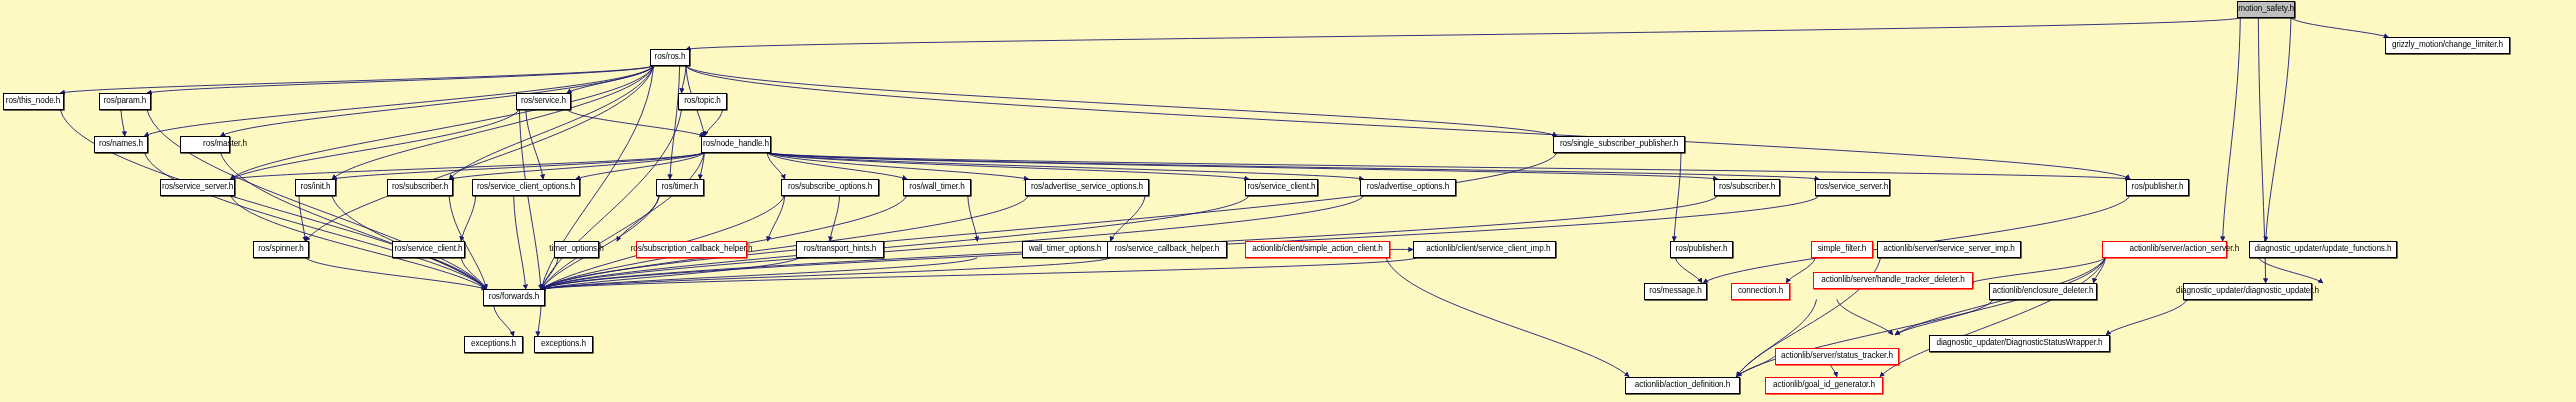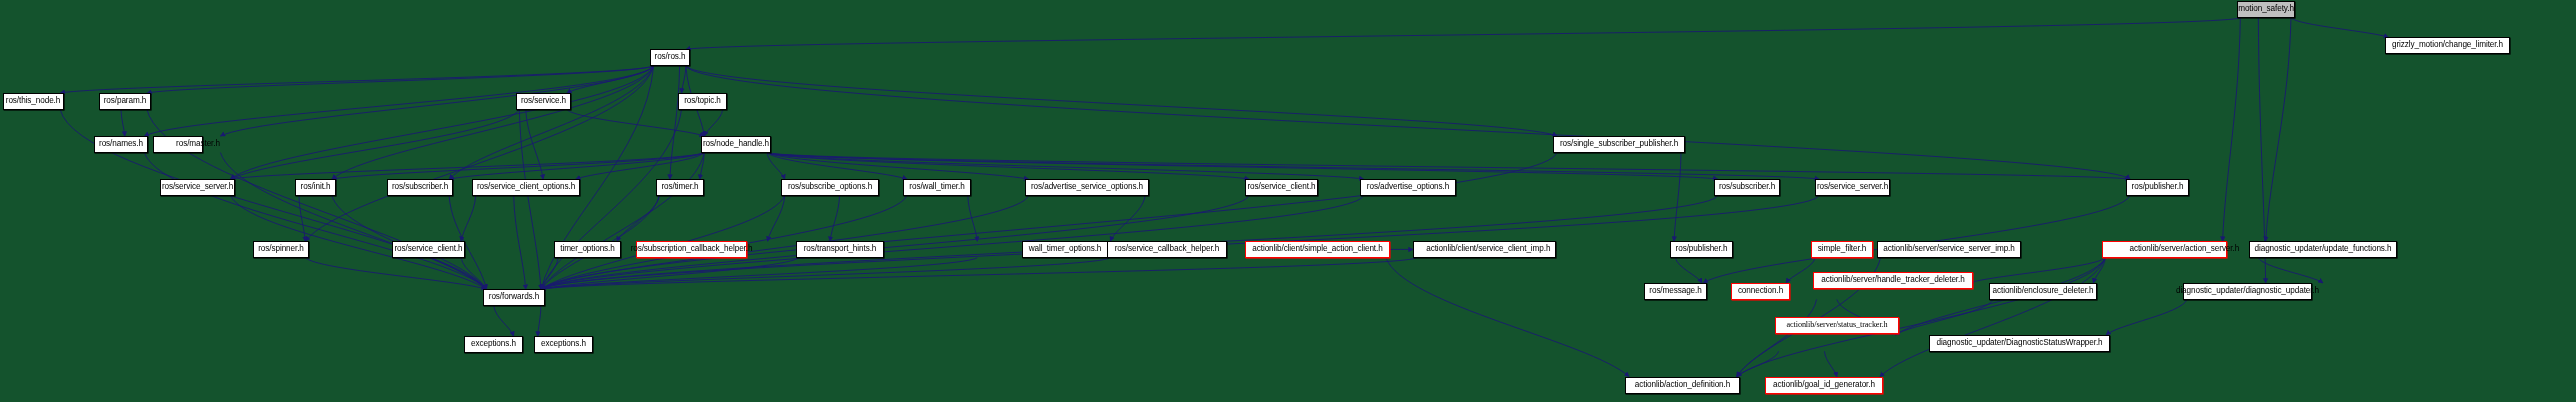--- a/index.html
+++ b/index.html
@@ -4,21 +4,21 @@
 <style>
   html, body {
     margin: 0;
     padding: 0;
     background: #ffffff;
   }
   #graph {
     position: relative;
     width: 2576px;
     height: 402px;
-    background: #14532d;
+    background: #fef9c3;
     font-family: "Liberation Sans", sans-serif;
     overflow: hidden;
   }
   #edges {
     position: absolute;
     left: 0;
     top: 0;
     width: 2576px;
     height: 402px;
     pointer-events: none;
@@ -177,21 +177,21 @@
       </div>
       <div class="node" style="left: 516px; top: 93px; width: 55px;">
         <span class="label">ros/service.h</span>
       </div>
       <div class="node" style="left: 678px; top: 93px; width: 49px;">
         <span class="label">ros/topic.h</span>
       </div>
       <div class="node" style="left: 94px; top: 136px; width: 54px;">
         <span class="label">ros/names.h</span>
       </div>
-      <div class="node" style="left: 153px; top: 136px; width: 33px; padding-left: 44px;">
+      <div class="node" style="left: 180px; top: 136px; width: 33px; padding-left: 44px;">
         <span class="label">ros/master.h</span>
       </div>
       <div class="node" style="left: 701px; top: 136px; width: 70px;">
         <span class="label">ros/node_handle.h</span>
       </div>
       <div class="node" style="left: 1553px; top: 136px; width: 132px;">
         <span class="label">ros/single_subscriber_publisher.h</span>
       </div>
       <div class="node" style="left: 160px; top: 179px; width: 75px;">
         <span class="label">ros/service_server.h</span>
@@ -231,21 +231,21 @@
       </div>
       <div class="node" style="left: 2126px; top: 179px; width: 63px;">
         <span class="label">ros/publisher.h</span>
       </div>
       <div class="node" style="left: 253px; top: 241px; width: 56px;">
         <span class="label">ros/spinner.h</span>
       </div>
       <div class="node" style="left: 392px; top: 241px; width: 73px;">
         <span class="label">ros/service_client.h</span>
       </div>
-      <div class="node" style="left: 554px; top: 241px; width: 67px;">
+      <div class="node" style="left: 554px; top: 241px; width: 45px;">
         <span class="label">timer_options.h</span>
       </div>
       <div class="node red" style="left: 636px; top: 241px; width: 111px;">
         <span class="label">ros/subscription_callback_helper.h</span>
       </div>
       <div class="node" style="left: 796px; top: 241px; width: 88px;">
         <span class="label">ros/transport_hints.h</span>
       </div>
       <div class="node" style="left: 974px; top: 241px; width: 86px; margin-left: 48px;">
         <span class="label">wall_timer_options.h</span>
@@ -285,21 +285,21 @@
       </div>
       <div class="node" style="left: 1989px; top: 283px; width: 108px;">
         <span class="label">actionlib/enclosure_deleter.h</span>
       </div>
       <div class="node" style="left: 2183px; top: 283px; width: 129px;">
         <span class="label">diagnostic_updater/diagnostic_updater.h</span>
       </div>
       <div class="node" style="left: 483px; top: 289px; width: 62px;">
         <span class="label">ros/forwards.h</span>
       </div>
-      <div class="node red" style="left: 1775px; top: 317px; width: 124px; font-family: Liberation Serif, serif;">
+      <div class="node red" style="left: 1775px; top: 348px; width: 124px;">
         <span class="label">actionlib/server/status_tracker.h</span>
       </div>
       <div class="node" style="left: 1929px; top: 335px; width: 181px;">
         <span class="label">diagnostic_updater/DiagnosticStatusWrapper.h</span>
       </div>
       <div class="node" style="left: 464px; top: 336px; width: 59px;">
         <span class="label">exceptions.h</span>
       </div>
       <div class="node" style="left: 534px; top: 336px; width: 59px;">
         <span class="label">exceptions.h</span>

